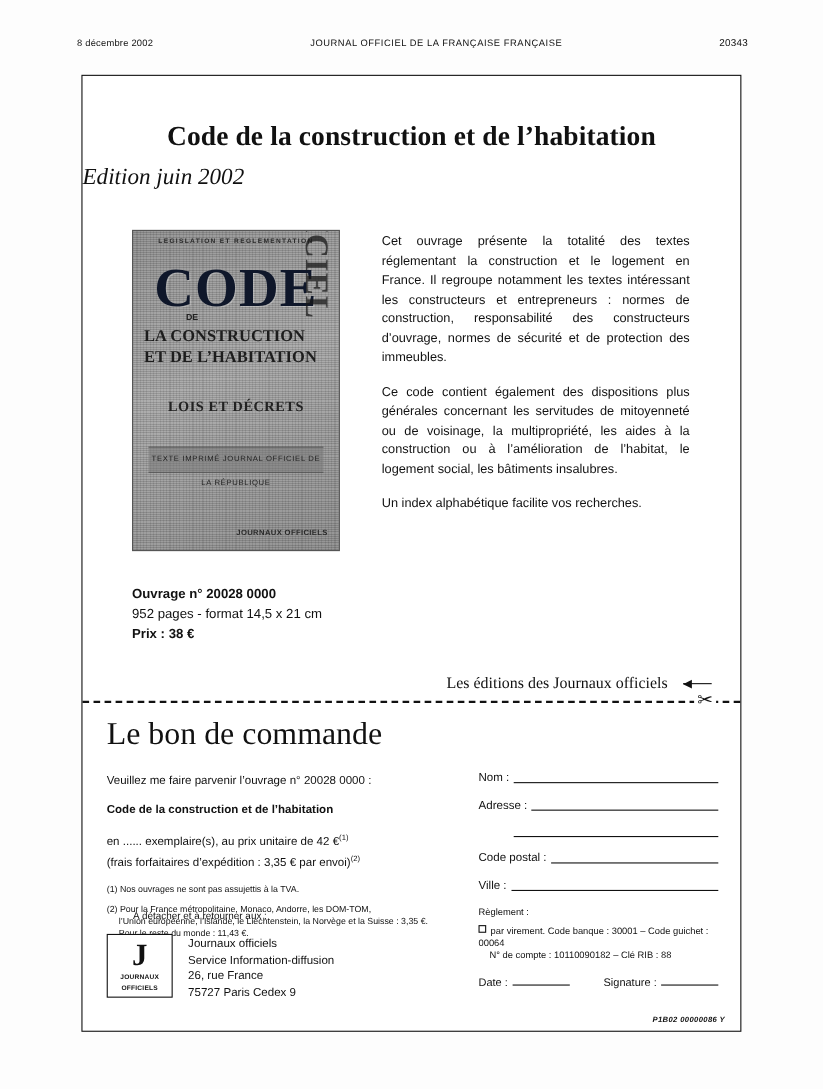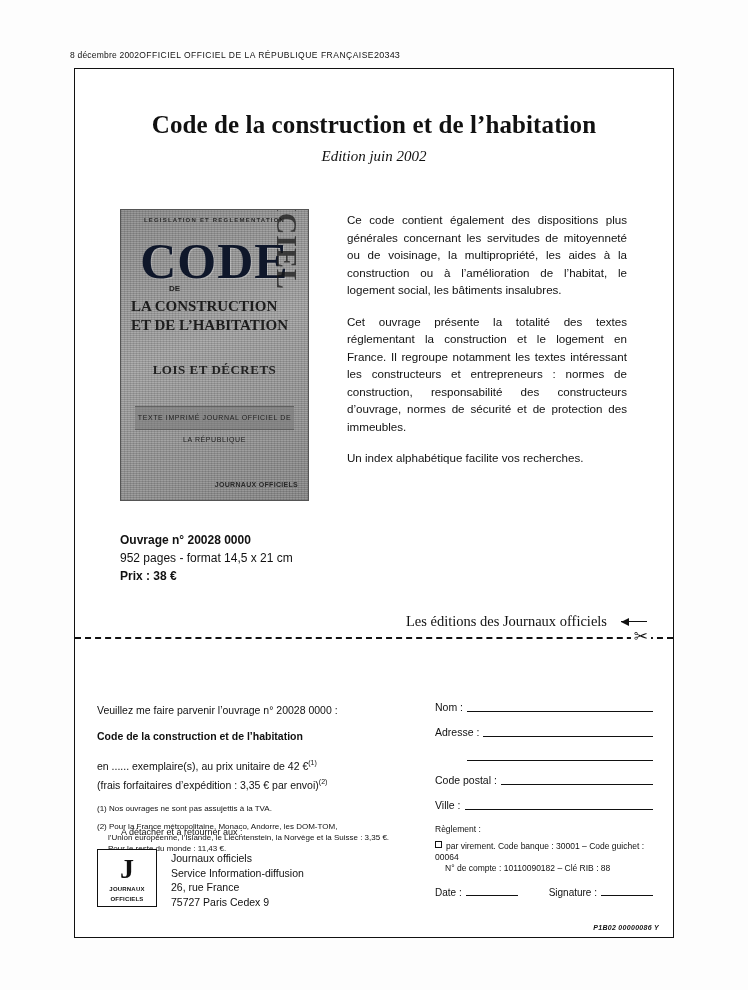--- a/index.html
+++ b/index.html
@@ -21,25 +21,25 @@
     left: 0; top: 0;
     width: 748px;
     height: 990px;
     background: #fdfdfd;
   }
 
   
   .runhead {
     position: absolute;
     left: 70px;
-    top: 50px;
+    top: 34px;
     width: 610px;
     display: flex;
     align-items: baseline;
-    justify-content: flex-start;
+    justify-content: space-between;
     font-size: 8.5px;
     letter-spacing: .2px;
   }
   .runhead .date { font-size: 8.5px; }
   .runhead .center {
     font-size: 8.5px;
     letter-spacing: .5px;
   }
   .runhead .folio { font-size: 9px; }
 
@@ -64,24 +64,23 @@
   }
   .ad-title {
     text-align: center;
     font-family: "Liberation Serif", serif;
     font-weight: bold;
     font-size: 25px;
     margin-top: 42px;
     letter-spacing: .1px;
   }
   .ad-subtitle {
-    text-align: center;
     font-family: "Liberation Serif", serif;
     font-style: italic;
-    font-size: 15px;
+    font-size: 21px;
     margin-top: 9px;
   }
 
   .ad-body {
     position: absolute;
     left: 0; top: 140px;
     width: 100%;
   }
 
   
@@ -418,21 +417,21 @@
     letter-spacing: .3px;
   }
 </style>
 </head>
 <body>
 
 <div class="page">
 
   <div class="runhead">
     <div class="date">8 décembre 2002</div>
-    <div class="center">OFFICIEL OFFICIEL DE LA RÉPUBLIQUE FRANÇAISE</div>
+    <div class="center">JOURNAL OFFICIEL DE LA FRANÇAISE FRANÇAISE</div>
     <div class="folio">20343</div>
   </div>
 
   <div class="frame">
 
     <div class="advert">
       <div class="ad-title">Code de la construction et de l’habitation</div>
       <div class="ad-subtitle">Edition juin 2002</div>
 
       <div class="ad-body">
@@ -444,42 +443,43 @@
           <div class="cover-de">DE</div>
           <div class="cover-l1">LA CONSTRUCTION</div>
           <div class="cover-l2">ET DE L’HABITATION</div>
           <div class="cover-officiel">OFFICIEL</div>
           <div class="cover-lois">LOIS ET DÉCRETS</div>
           <div class="cover-band">TEXTE IMPRIMÉ JOURNAL OFFICIEL DE LA RÉPUBLIQUE</div>
           <div class="cover-pub">JOURNAUX OFFICIELS</div>
         </div>
 
         <div class="ad-text">
+          <p>Cet ouvrage présente la totalité des textes réglementant la construction et le logement en France. Il regroupe notamment les textes intéressant les constructeurs et entrepreneurs : normes de construction, responsabilité des constructeurs d’ouvrage, normes de sécurité et de protection des immeubles.</p>
           <p>Ce code contient également des dispositions plus générales concernant les servitudes de mitoyenneté ou de voisinage, la multipropriété, les aides à la construction ou à l’amélioration de l’habitat, le logement social, les bâtiments insalubres.</p>
-          <p>Cet ouvrage présente la totalité des textes réglementant la construction et le logement en France. Il regroupe notamment les textes intéressant les constructeurs et entrepreneurs : normes de construction, responsabilité des constructeurs d’ouvrage, normes de sécurité et de protection des immeubles.</p>
           <p>Un index alphabétique facilite vos recherches.</p>
         </div>
 
         <div class="ad-meta">
           <div class="b">Ouvrage n° 20028 0000</div>
           <div>952 pages - format 14,5 x 21 cm</div>
           <div class="b">Prix : 38 €</div>
         </div>
 
         <div class="ad-editions">
           <span>Les éditions des Journaux officiels</span>
           <span class="arrow-left"></span>
         </div>
       </div>
     </div>
 
     <div class="cutline"></div>
     <div class="scissors">✂</div>
 
     <div class="order">
+      <div class="order-title">Le bon de commande</div>
 
       <div class="order-left">
         <div class="line1">Veuillez me faire parvenir l’ouvrage n° 20028 0000 :</div>
         <div class="bookline">Code de la construction et de l’habitation</div>
 
         <div class="qty">
           <div>
             <span>en ...... exemplaire(s), au prix unitaire de 42 €</span><span class="sup">(1)</span>
           </div>
           <div>

